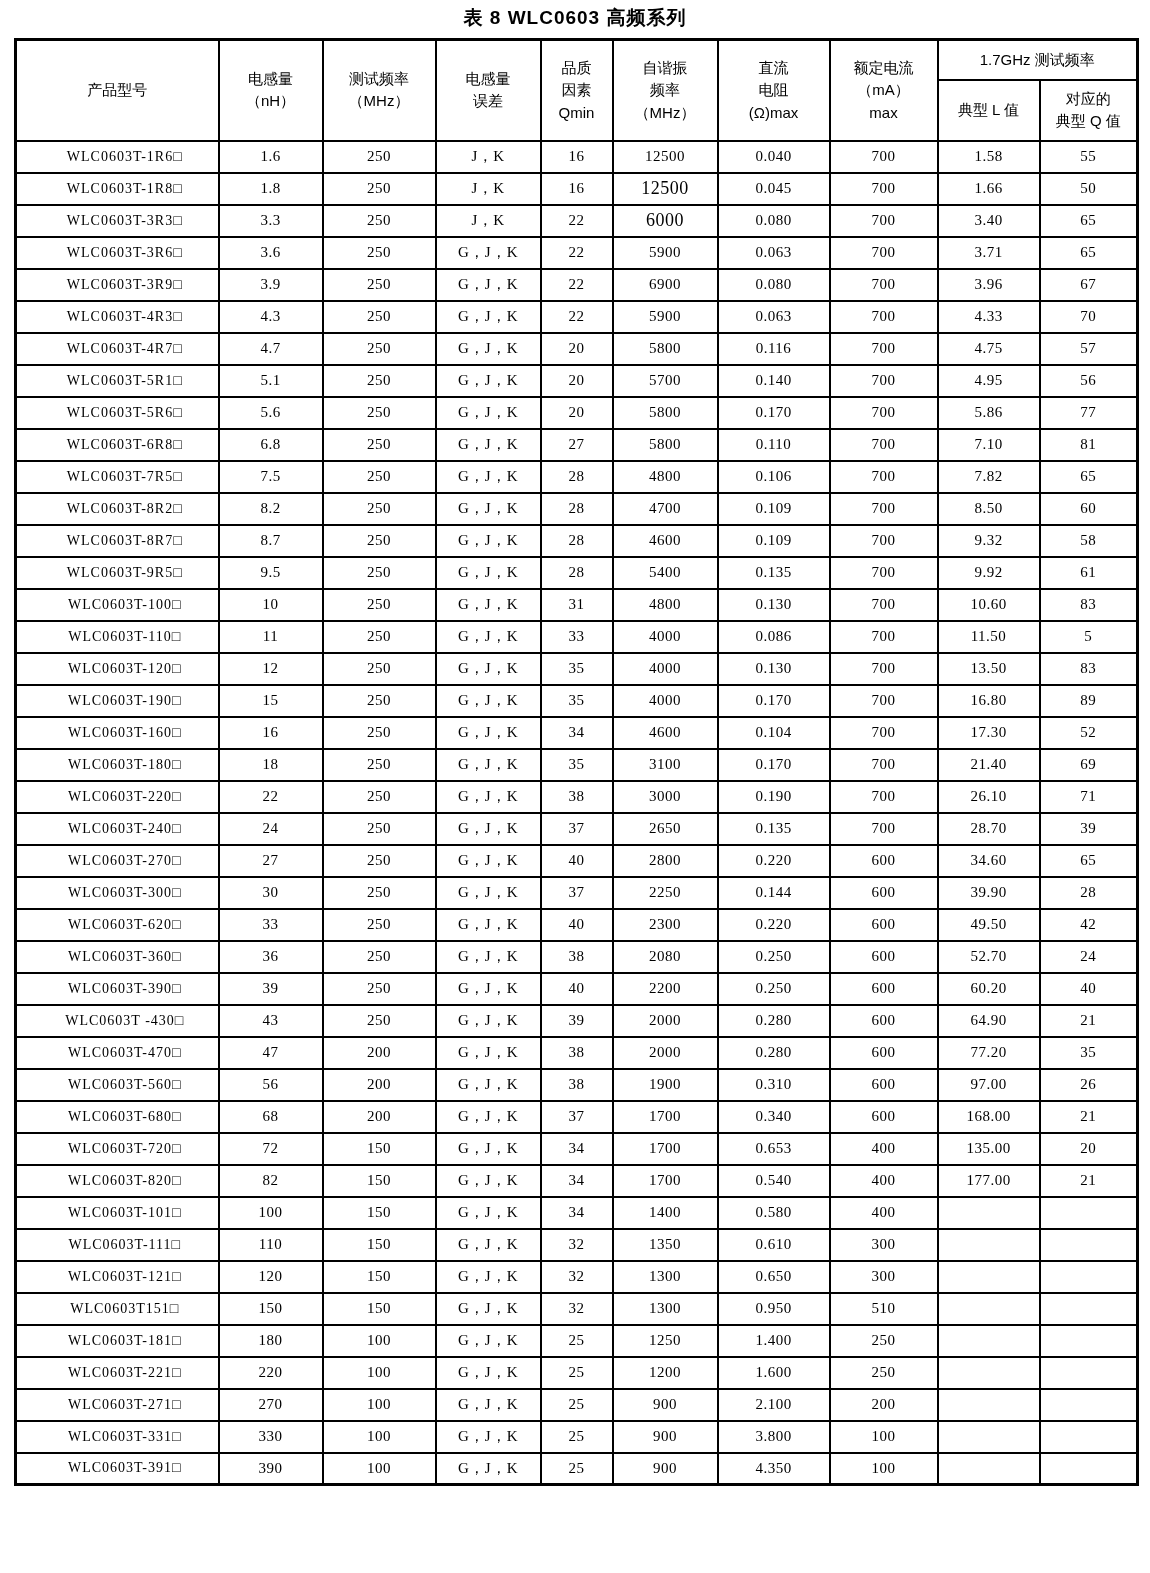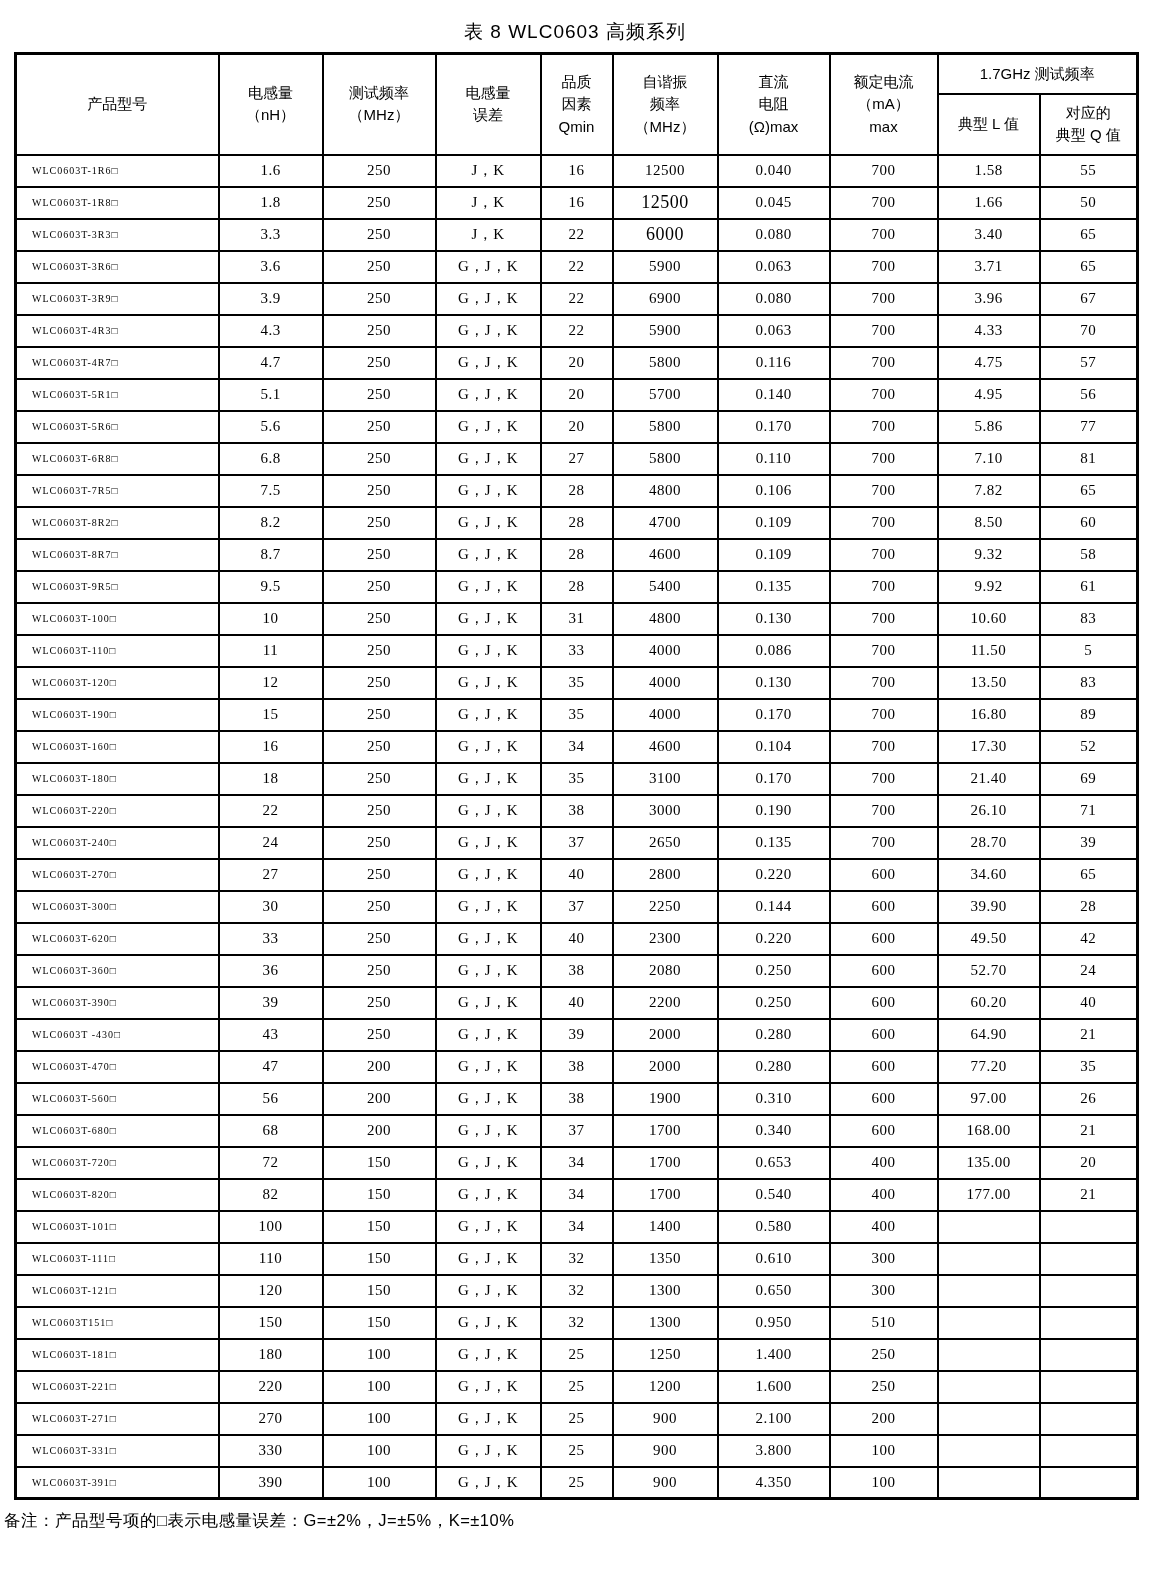--- a/index.html
+++ b/index.html
@@ -10,24 +10,24 @@
   }
   .page {
     position: relative;
     width: 1150px;
     height: 1573px;
     background: #ffffff;
     box-sizing: border-box;
     font-family: "Liberation Serif", "DejaVu Serif", serif;
   }
   .title {
-    padding-top: 19px;
+    padding-top: 5px;
     text-align: center;
     font-family: "Liberation Sans", "DejaVu Sans", sans-serif;
-    font-weight: normal;
+    font-weight: bold;
     font-size: 19px;
     letter-spacing: 1px;
   }
   table.spec {
     border-collapse: collapse;
     table-layout: fixed;
     width: 1122px;
     margin: 7px 0 0 14px;
     border: 3px solid #000;
   }
@@ -47,23 +47,23 @@
   }
   thead tr.hrow1 { height: 40px; }
   thead tr.hrow2 { height: 61px; }
   thead th { border-bottom-width: 3px; }
   tbody tr { height: 32px; }
   tbody td {
     font-size: 15px;
     letter-spacing: 0.5px;
   }
   tbody td.model {
-    text-align: left;
+    text-align: center;
     padding-left: 15px;
-    font-size: 10px;
+    font-size: 14px;
     letter-spacing: 1px;
     white-space: nowrap;
   }
   tbody td.big { font-size: 18px; }
   .footnote {
     margin: 10px 0 0 4px;
     font-family: "Liberation Sans", "DejaVu Sans", sans-serif;
     font-size: 16.5px;
     letter-spacing: 0.5px;
   }
@@ -618,15 +618,14 @@
           <td>25</td>
           <td>900</td>
           <td>4.350</td>
           <td>100</td>
           <td></td>
           <td></td>
         </tr>
       </tbody>
   </table>
 
-  <div class="footnote">备注：产品型号项的□表示电感量误差：G=±2%，J=±5%，K=±10%</div>
 
 </div>
 
 </body></html>

